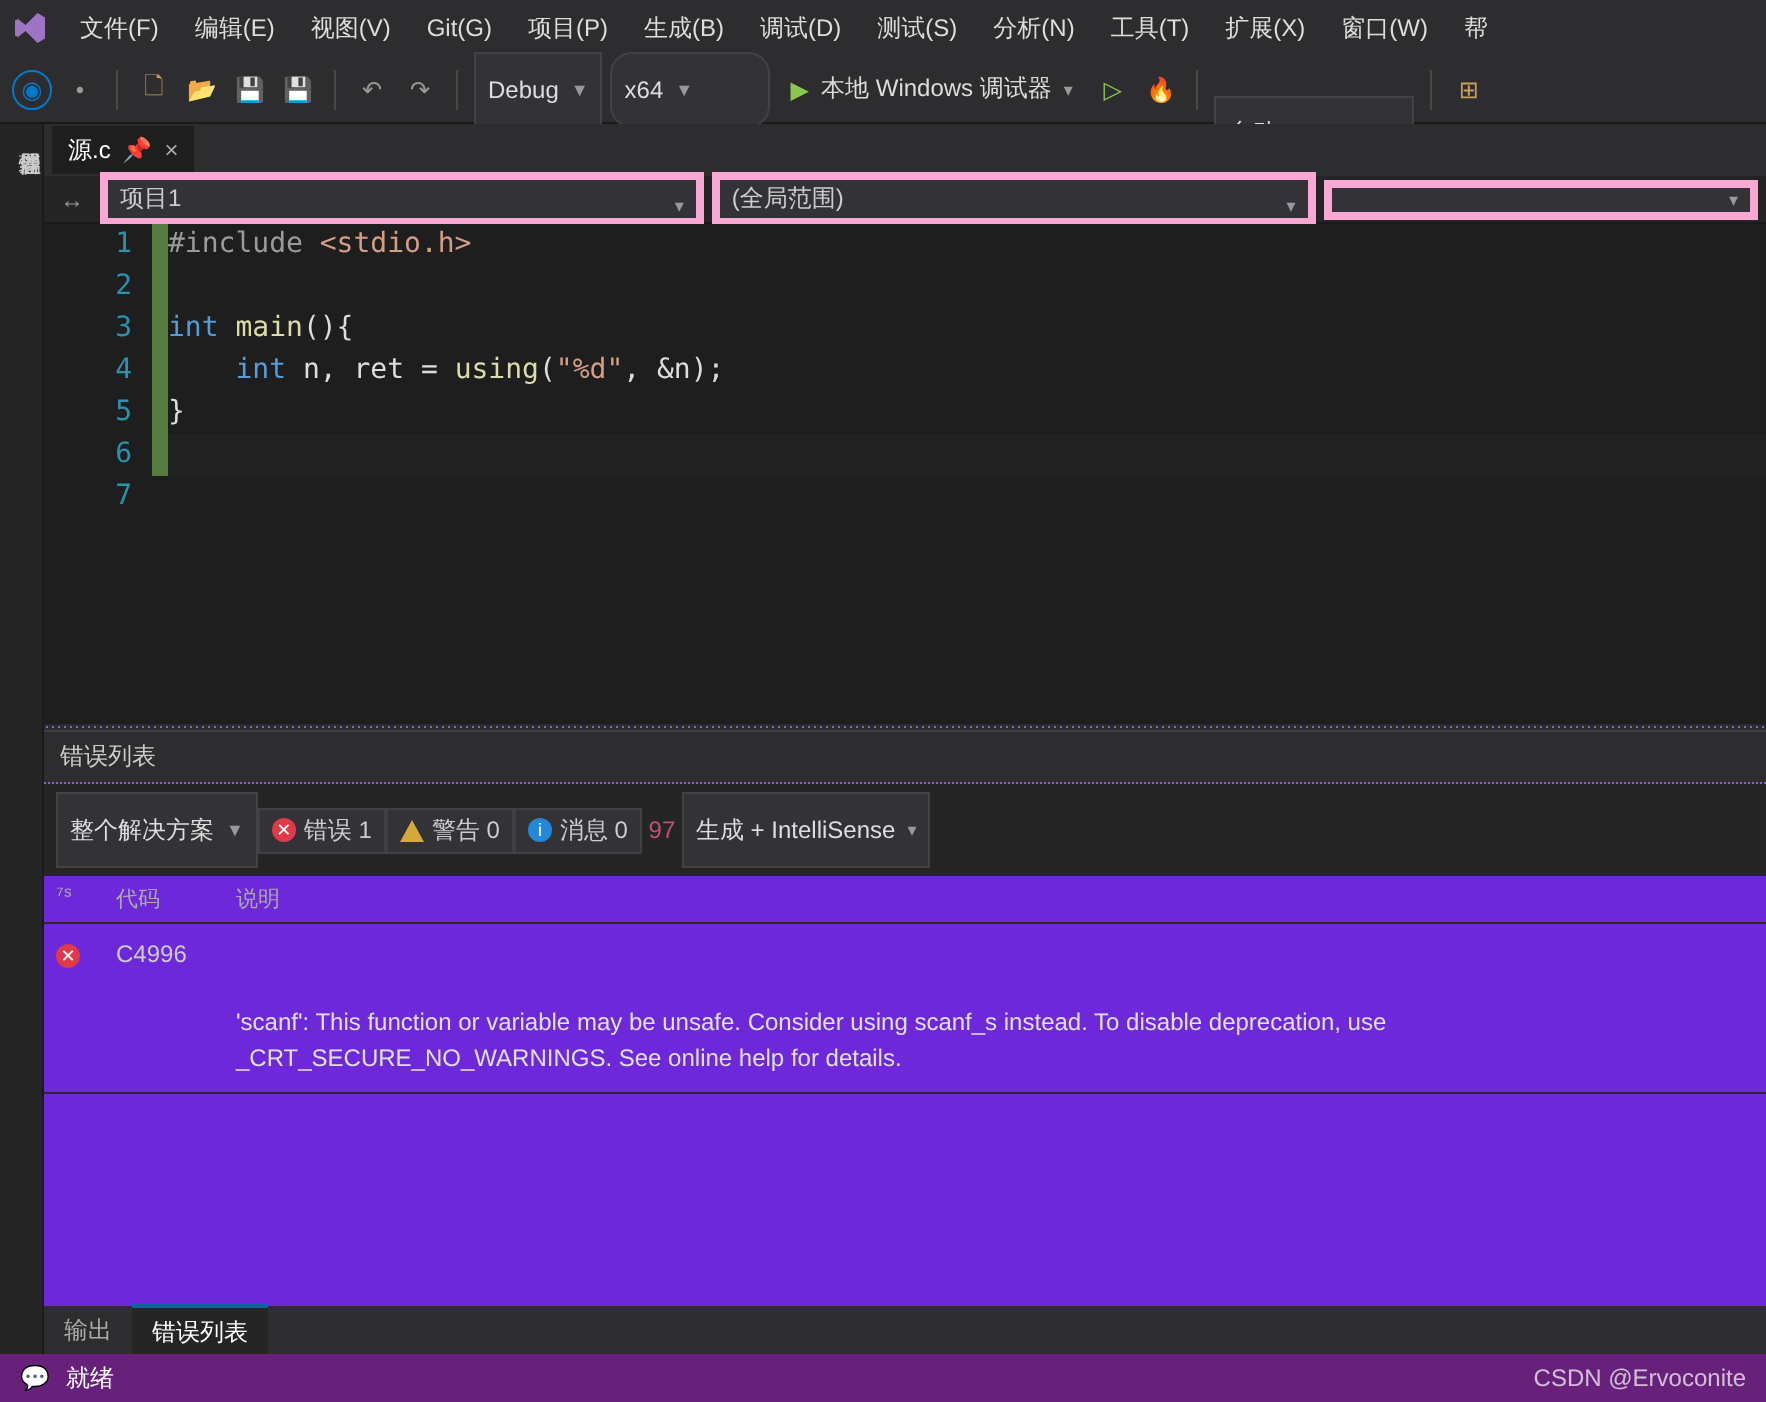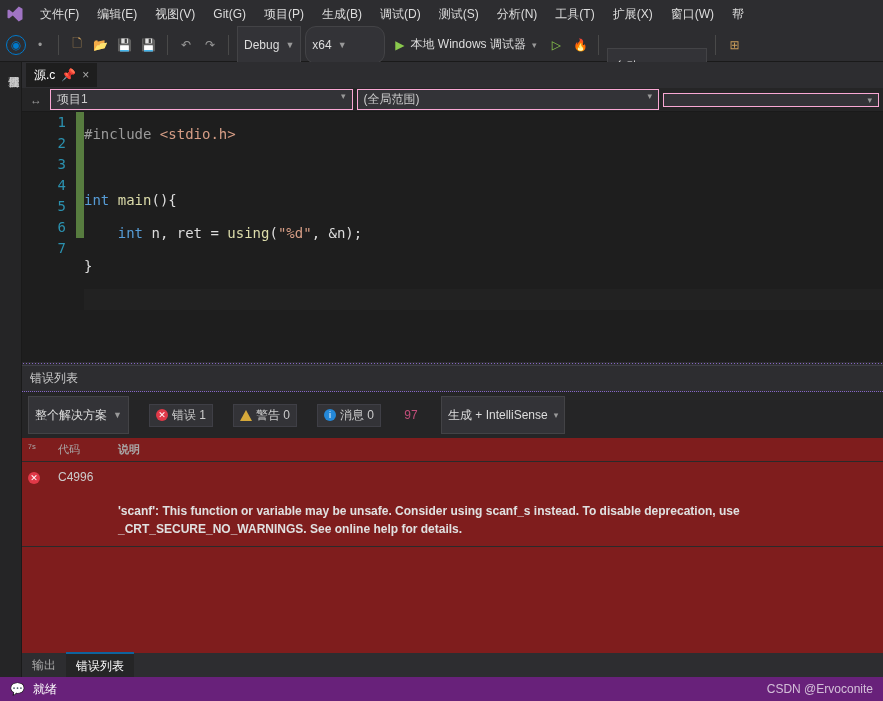--- a/index.html
+++ b/index.html
@@ -14,47 +14,47 @@
 .play-btn { display: flex; align-items: center; gap: 6px; color: #ddd; padding: 2px 6px; cursor: pointer; }
 .play-icon { color: #8ac94d; }
 .main-area { display: flex; flex: 1; min-height: 0; }
 .side-panel { width: 22px; background: #252526; border-right: 1px solid #1a1a1a; writing-mode: vertical-rl; text-orientation: upright; padding-top: 6px; color: #ccc; font-size: 11px; }
 .editor-container { flex: 1; display: flex; flex-direction: column; min-width: 0; }
 .tab-well { display: flex; background: #2d2d30; height: 26px; align-items: center; padding-left: 4px; }
 .tab { display: flex; align-items: center; background: #1e1e1e; padding: 0 8px; height: 24px; gap: 6px; color: #fff; }
 .tab-close { color: #aaa; cursor: pointer; }
 .pin { color: #888; }
 .breadcrumb-bar { display: flex; background: #252526; height: 24px; align-items: center; padding: 0 4px; gap: 4px; border-bottom: 1px solid #1a1a1a; }
-.bc-combo { background: #333337; border: 1px solid #f9a8d4; padding: 1px 6px; display: flex; align-items: flex-start; gap: 6px; flex: 1; }
+.bc-combo { background: #333337; border: 4px solid #f9a8d4; padding: 1px 6px; display: flex; align-items: flex-end; gap: 6px; flex: 1; }
 .code-area { flex: 1; background: #1e1e1e; display: flex; position: relative; font-family: Consolas, monospace; font-size: 14px; overflow: hidden; }
 .gutter { width: 54px; text-align: right; color: #2b91af; padding-right: 10px; }
 .gutter-line { height: 21px; line-height: 21px; }
 .change-bar { width: 8px; }
 .change-bar div { height: 21px; }
 .green { background: #577c3f; }
 .code-lines { flex: 1; }
-.code-line { height: 21px; line-height: 21px; white-space: pre; margin-top: 12px; }
+.code-line { height: 21px; line-height: 21px; white-space: pre; }
 .kw { color: #569cd6; }
 .inc { color: #9b9b9b; }
 .str { color: #d69d85; }
 .fn { color: #dcdcaa; }
 .num { color: #b5cea8; }
 .txt { color: #ddd; }
 .caret-line-bg { background: rgba(255,255,255,0.02); }
-.error-panel { background: #7f1d1d; border-top: 1px solid #3f3f46; display: flex; flex-direction: column; height: 312px; }
+.error-panel { background: #6d28d9; border-top: 1px solid #3f3f46; display: flex; flex-direction: column; height: 312px; }
 .panel-title { padding: 4px 8px; color: #ccc; background: #2d2d30; border-bottom: 1px dotted #8565c5; font-size: 12px; }
-.panel-toolbar { display: flex; align-items: center; padding: 4px 6px; gap: 20px; background: #252526; }
+.panel-toolbar { display: flex; align-items: center; padding: 4px 6px; gap: 0; background: #252526; }
 .chip { display: flex; align-items: center; gap: 4px; padding: 2px 6px; border: 1px solid #3f3f46; background: #333337; cursor: pointer; }
 .err-ic { width: 12px; height: 12px; border-radius: 50%; background: #e03948; display: inline-flex; align-items: center; justify-content: center; color:#fff; font-size:9px; }
 .warn-ic { width:0; height:0; border-left:6px solid transparent; border-right:6px solid transparent; border-bottom:11px solid #d6a93a; display:inline-block; }
 .info-ic { width: 12px; height: 12px; border-radius: 50%; background: #2488d8; display:inline-flex; align-items:center; justify-content:center; color:#fff; font-size:9px;}
 .table-head { display: flex; padding: 4px 6px; border-bottom: 1px solid #2a2a2a; color: #aaa; font-size: 11px; }
 .col-icon { width: 30px; }
 .col-code { width: 60px; }
-.col-desc { flex: 1; font-weight: bold; }
+.col-desc { flex: 1; }
 .error-row { display: flex; padding: 8px 6px; align-items: flex-start; border-bottom: 1px solid #2a2a2a; }
 .error-row .col-desc { color: #e0e0e0; line-height: 1.5; margin-top: 32px; }
 .bottom-tabs { display: flex; background: #2d2d30; height: 24px; align-items: center; }
 .btab { padding: 4px 10px; color: #aaa; cursor: pointer; }
 .btab.active { border-top: 2px solid #0e639c; color: #fff; background:#252526; }
 .statusbar { display: flex; align-items: center; justify-content: space-between; background: #68217a; color: #fff; height: 24px; padding: 0 10px; }
 .chevron { font-size: 9px; color: #999; }
 .dotted-border { background-image: radial-gradient(#8565c5 0.5px, transparent 0.5px); background-size: 3px 3px; height: 3px; }
 </style>
 </head>

